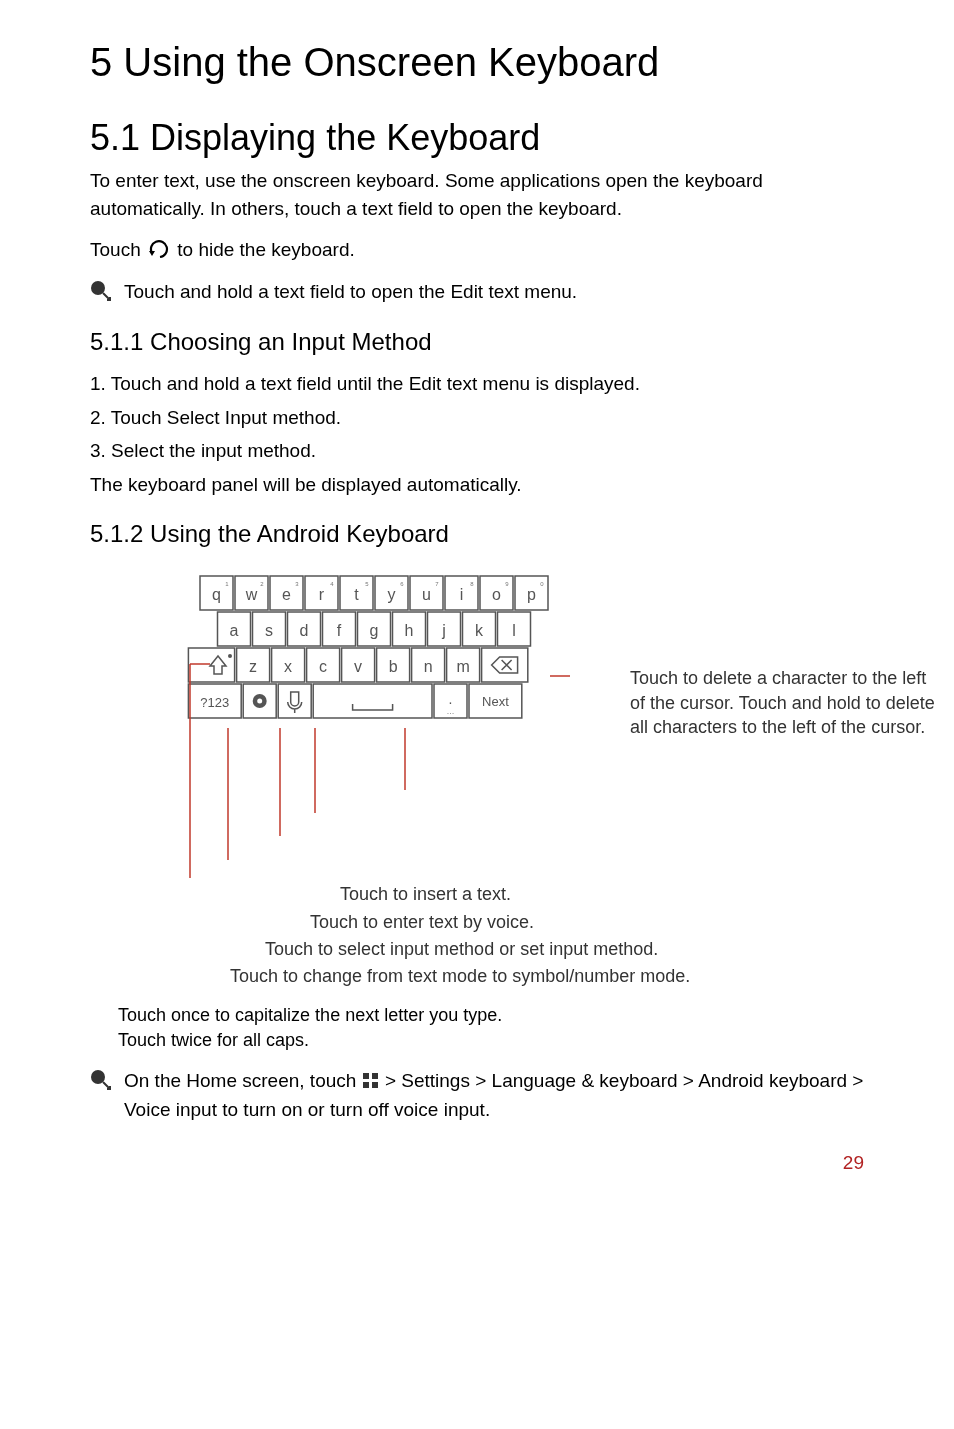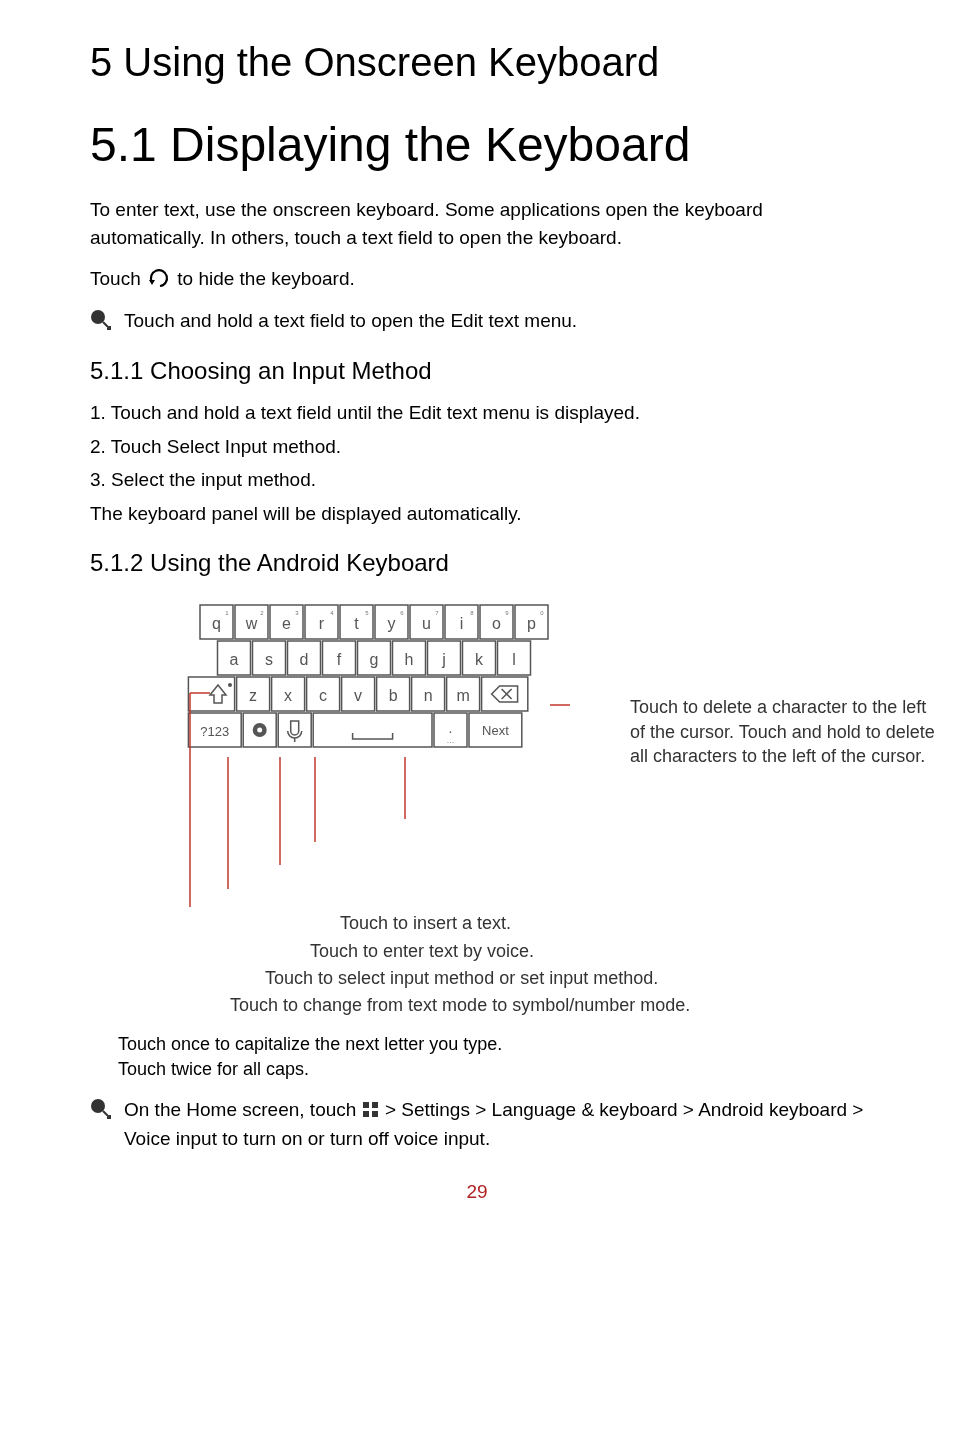--- a/index.html
+++ b/index.html
@@ -1,32 +1,32 @@
 <!DOCTYPE html>
 <html><head>
 <meta charset="utf-8">
 <style>
   * { margin: 0; padding: 0; box-sizing: border-box; }
   body { font-family: Arial, Helvetica, sans-serif; width: 954px; margin: 0 auto; padding: 40px 90px 30px 90px; color: #000; }
   h1 { font-size: 40px; font-weight: normal; margin-bottom: 32px; }
-  h2 { font-size: 48px; font-weight: normal; margin-bottom: 24px; }
+  h2 { font-size: 36px; font-weight: normal; margin-bottom: 8px; }
   h3 { font-size: 24px; font-weight: normal; margin: 22px 0 14px 0; }
   .para { font-size: 19px; line-height: 1.45; margin-bottom: 14px; }
   .list-item { font-size: 19px; line-height: 1.45; margin-bottom: 6px; }
   .note-row { display: flex; align-items: flex-start; font-size: 19px; line-height: 1.5; margin: 14px 0; }
   .note-icon { flex: 0 0 auto; margin-right: 10px; margin-top: 2px; }
   .bold { font-weight: normal; }
   .inline-svg { vertical-align: -3px; }
   .keyboard-area { margin: 20px 0 8px 60px; position: relative; }
   .kbd-svg { display: block; }
   .callout-right { position: absolute; left: 480px; top: 98px; width: 310px; font-size: 18px; line-height: 1.35; color: #333; }
   .callout-line { font-size: 18px; color: #333; line-height: 1.4; margin-bottom: 2px; }
   .callouts-below { margin-left: 60px; margin-top: 4px; }
   .caps-note { margin-left: 28px; margin-top: 14px; margin-bottom: 14px; font-size: 18px; color: #000000; line-height: 1.4; }
-  .page-num { text-align: center; font-size: 19px; color: #b22222; margin-top: 28px; }
+  .page-num { text-align: right; font-size: 19px; color: #b22222; margin-top: 28px; }
   .key-label { font-family: Arial, sans-serif; fill: #555; }
   .sup-label { font-family: Arial, sans-serif; fill: #777; font-size: 6px; }
 </style>
 </head>
 <body>
 
 <h1>5  Using the Onscreen Keyboard</h1>
 
 <h2>5.1  Displaying the Keyboard</h2>
 

